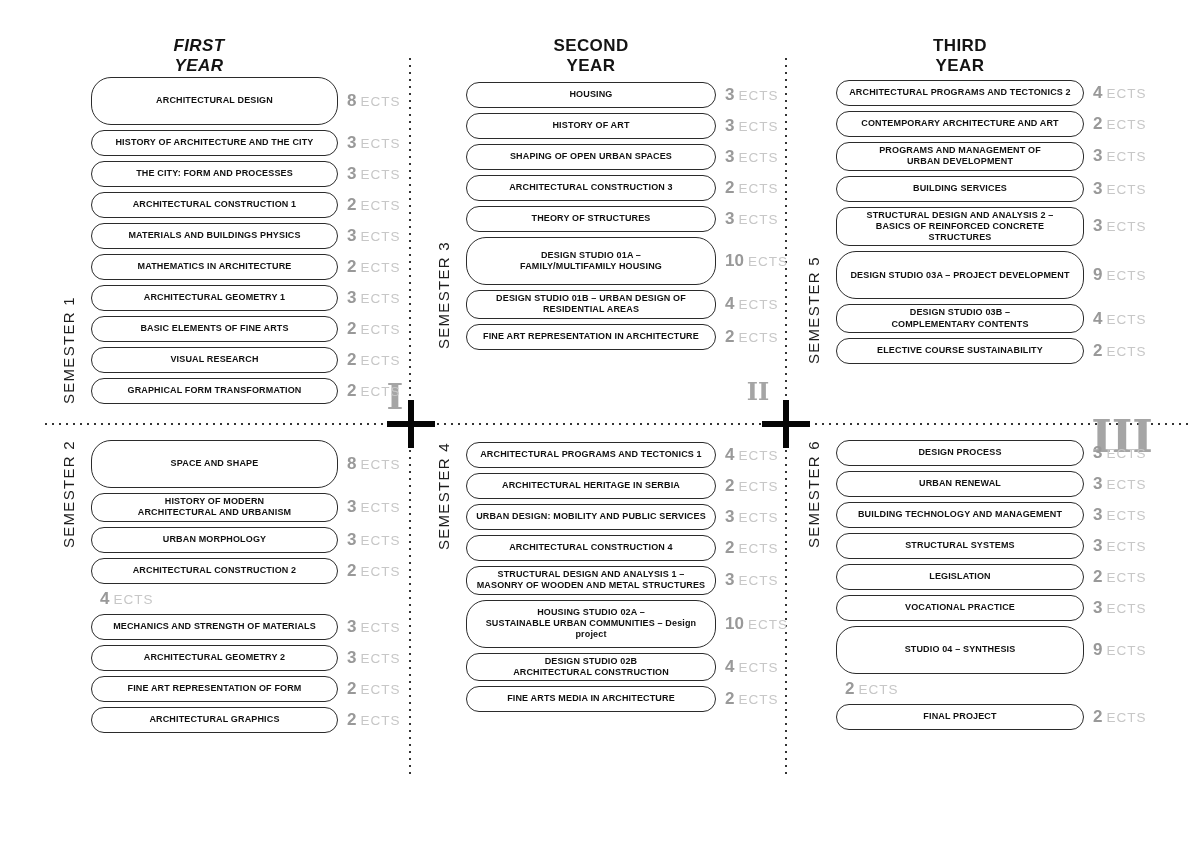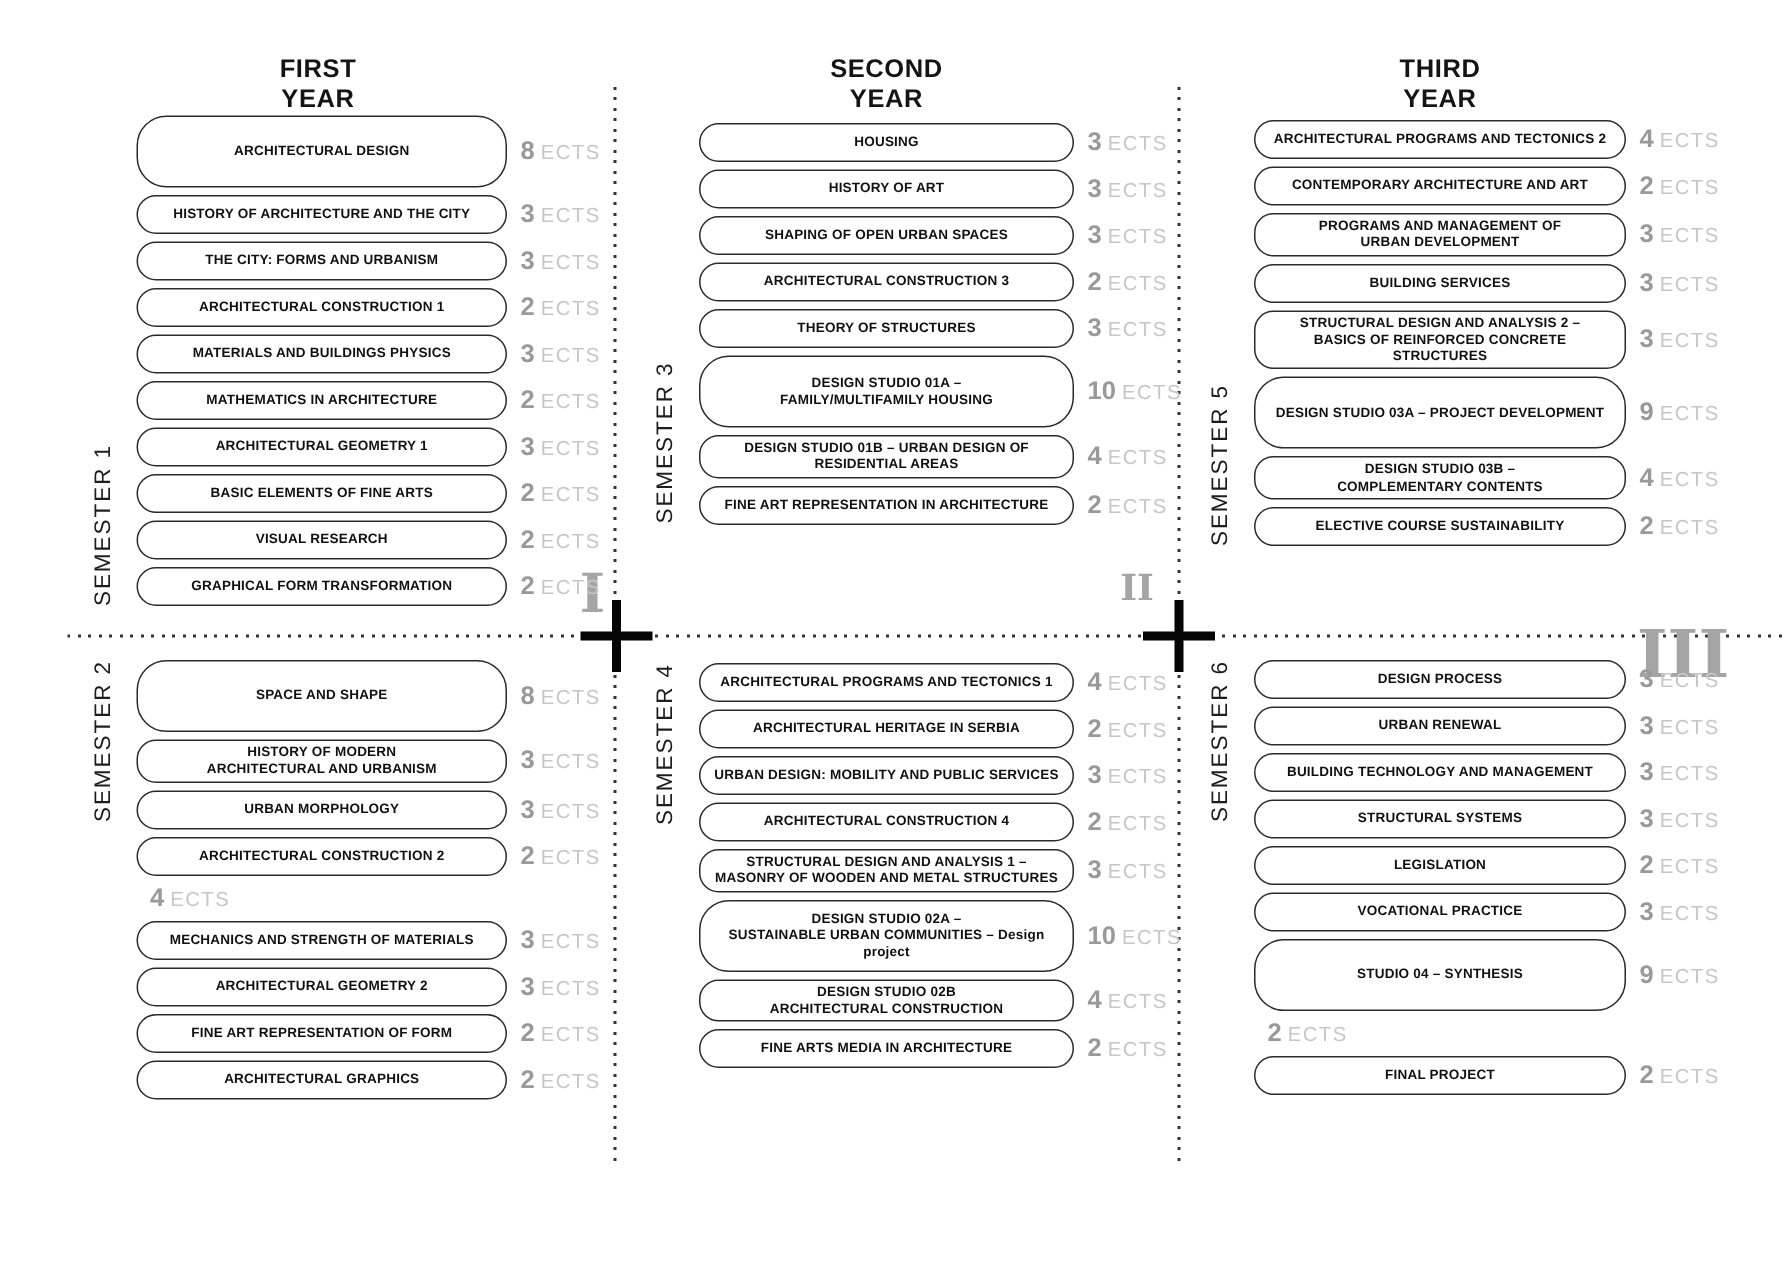--- a/index.html
+++ b/index.html
@@ -52,21 +52,21 @@
   .course-box.large{min-height:48px;border-radius:20px;}
   .ects{margin-left:9px;white-space:nowrap;display:flex;align-items:baseline;gap:4px;}
   .ects .num{font-size:17px;font-weight:bold;color:#999999;}
   .ects .unit{font-size:13.5px;color:#c7c7c7;letter-spacing:1px;}
 </style>
 </head>
 <body>
 
 <div class="canvas">
 
-  <div class="year-header" style="left:92px;top:36px;">FIRST
+  <div class="year-header" style="left:79px;top:36px;font-style:italic;">FIRST
 YEAR</div>
   <div class="year-header" style="left:471px;top:36px;">SECOND
 YEAR</div>
   <div class="year-header" style="left:840px;top:36px;">THIRD
 YEAR</div>
 
   <div class="vline" style="left:409px;top:58px;height:718px;"></div>
   <div class="vline" style="left:785px;top:58px;height:718px;"></div>
   <div class="hline" style="left:45px;top:423px;width:1145px;"></div>
 
@@ -95,21 +95,21 @@
           <div class="course-box">
             <div>HISTORY OF ARCHITECTURE AND THE CITY</div>
           </div>
           <div class="ects">
             <span class="num">3</span>
             <span class="unit">ECTS</span>
           </div>
         </div>
         <div class="course-row">
           <div class="course-box">
-            <div>THE CITY: FORMS AND URBANISM</div>
+            <div>THE CITY: FORM AND PROCESSES</div>
           </div>
           <div class="ects">
             <span class="num">3</span>
             <span class="unit">ECTS</span>
           </div>
         </div>
         <div class="course-row">
           <div class="course-box">
             <div>ARCHITECTURAL CONSTRUCTION 1</div>
           </div>
@@ -390,21 +390,21 @@
             <div>STRUCTURAL DESIGN AND ANALYSIS 1 –</div>
             <div>MASONRY OF WOODEN AND METAL STRUCTURES</div>
           </div>
           <div class="ects">
             <span class="num">3</span>
             <span class="unit">ECTS</span>
           </div>
         </div>
         <div class="course-row">
           <div class="course-box large">
-            <div>DESIGN STUDIO 02A –</div>
+            <div>HOUSING STUDIO 02A –</div>
             <div>SUSTAINABLE URBAN COMMUNITIES – Design project</div>
           </div>
           <div class="ects">
             <span class="num">10</span>
             <span class="unit">ECTS</span>
           </div>
         </div>
         <div class="course-row">
           <div class="course-box">
             <div>DESIGN STUDIO 02B</div>

